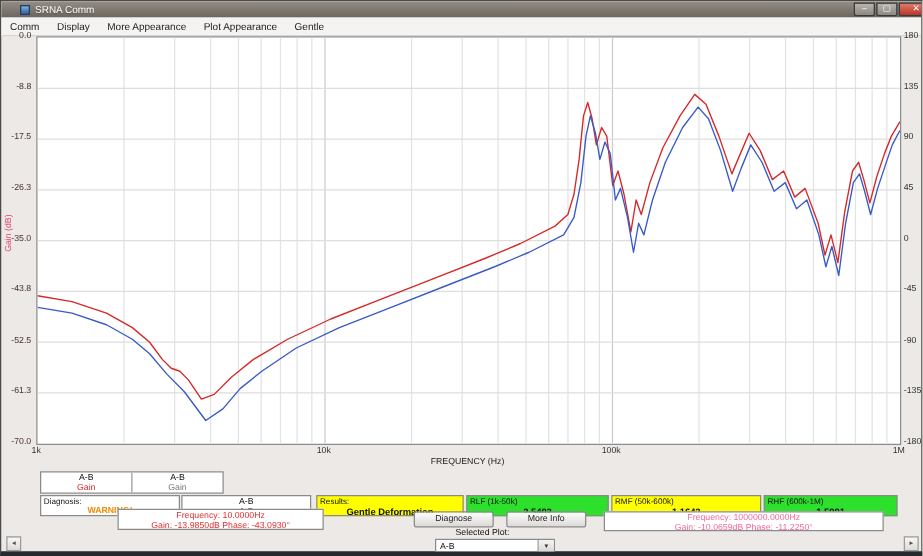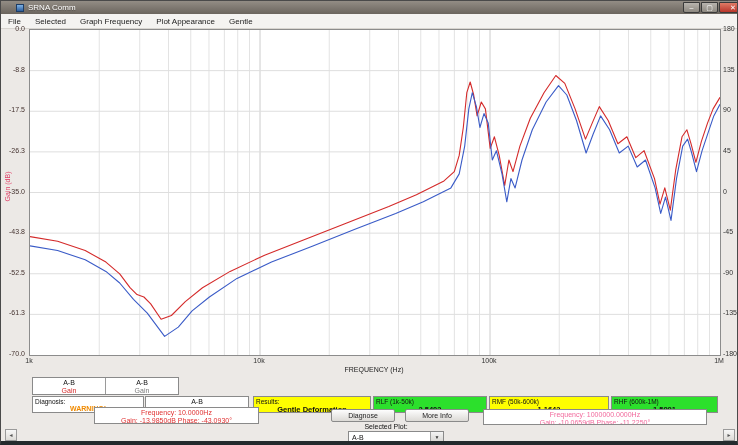--- a/index.html
+++ b/index.html
@@ -77,23 +77,23 @@
     <div class="app-icon"></div>
     <div class="title-text">SRNA Comm</div>
     <div class="winbtns">
       <div class="winbtn">–</div>
       <div class="winbtn">▢</div>
       <div class="winbtn close">✕</div>
     </div>
   </div>
 
   <div class="menubar">
-    <div class="menu-item">File</div>
-    <div class="menu-item">Selected</div>
-    <div class="menu-item">Graph Frequency</div>
+    <div class="menu-item">Comm</div>
+    <div class="menu-item">Display</div>
+    <div class="menu-item">More Appearance</div>
     <div class="menu-item">Plot Appearance</div>
     <div class="menu-item">Gentle</div>
   </div>
 
   <div class="y-title">Gain (dB)</div>
   <div class="gain-ticks" id="gain-ticks">
       <div style="top: -4px;">0.0</div>
       <div style="top: 36.625px;">-8.8</div>
       <div style="top: 77.25px;">-17.5</div>
       <div style="top: 117.875px;">-26.3</div>

